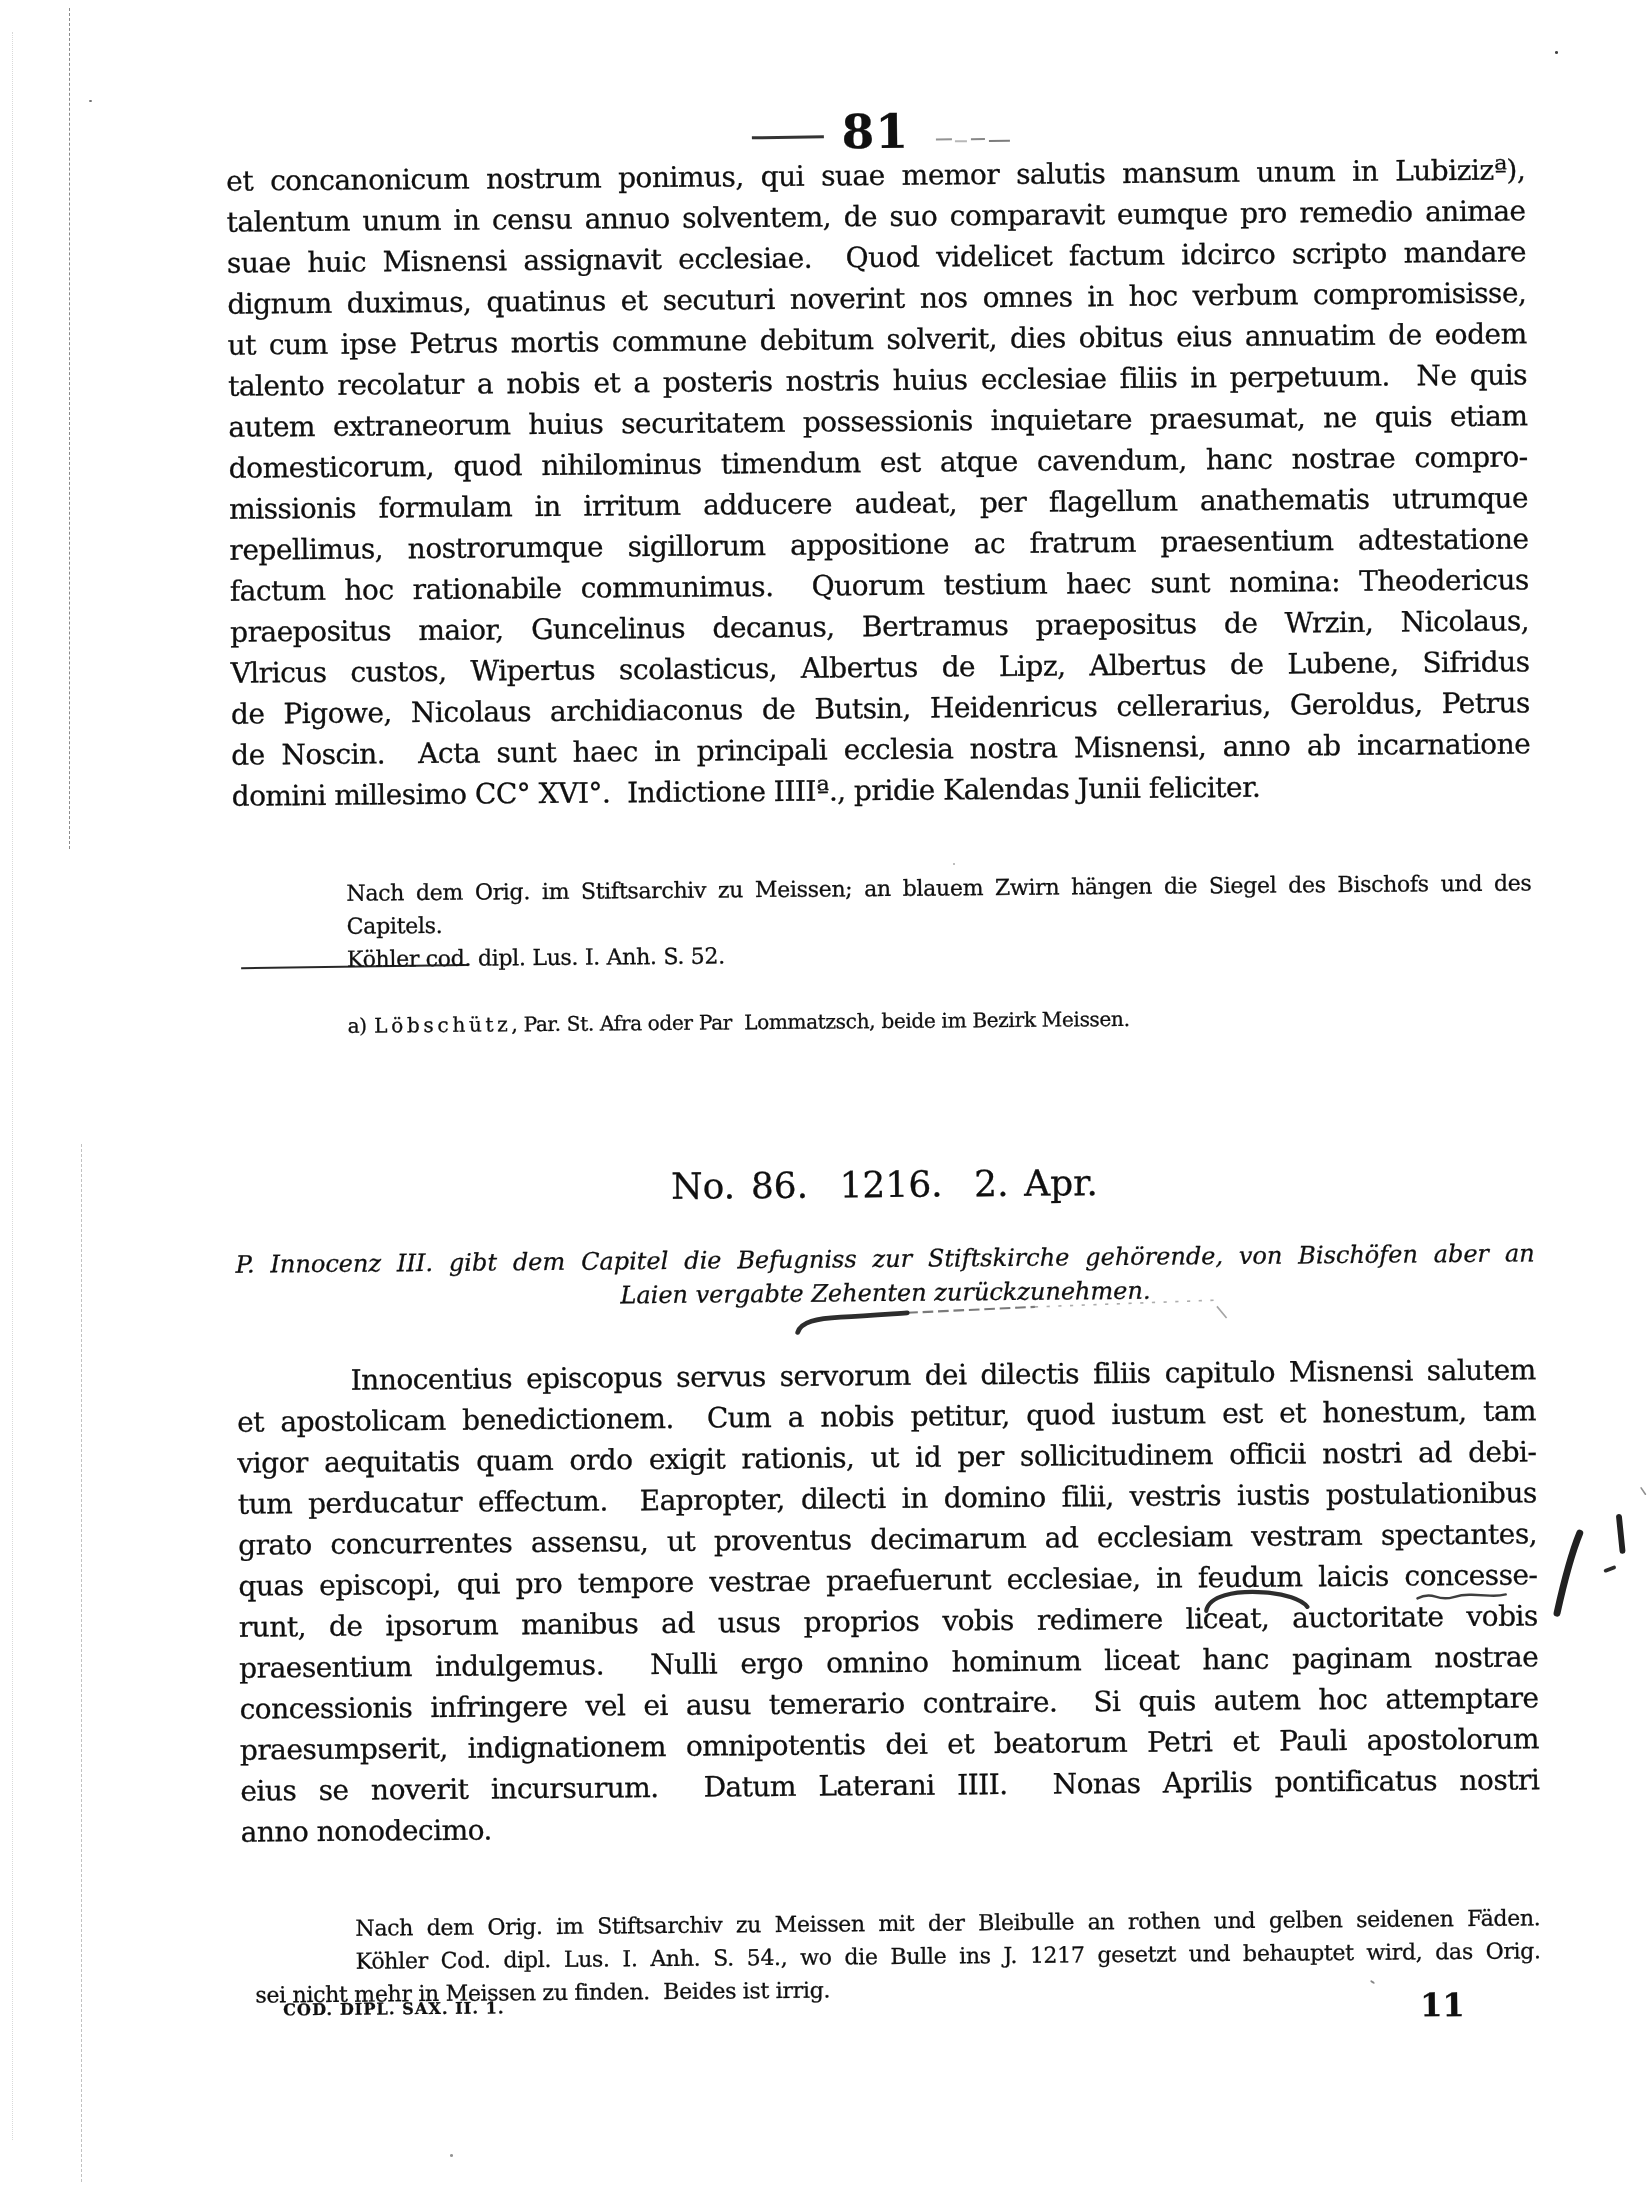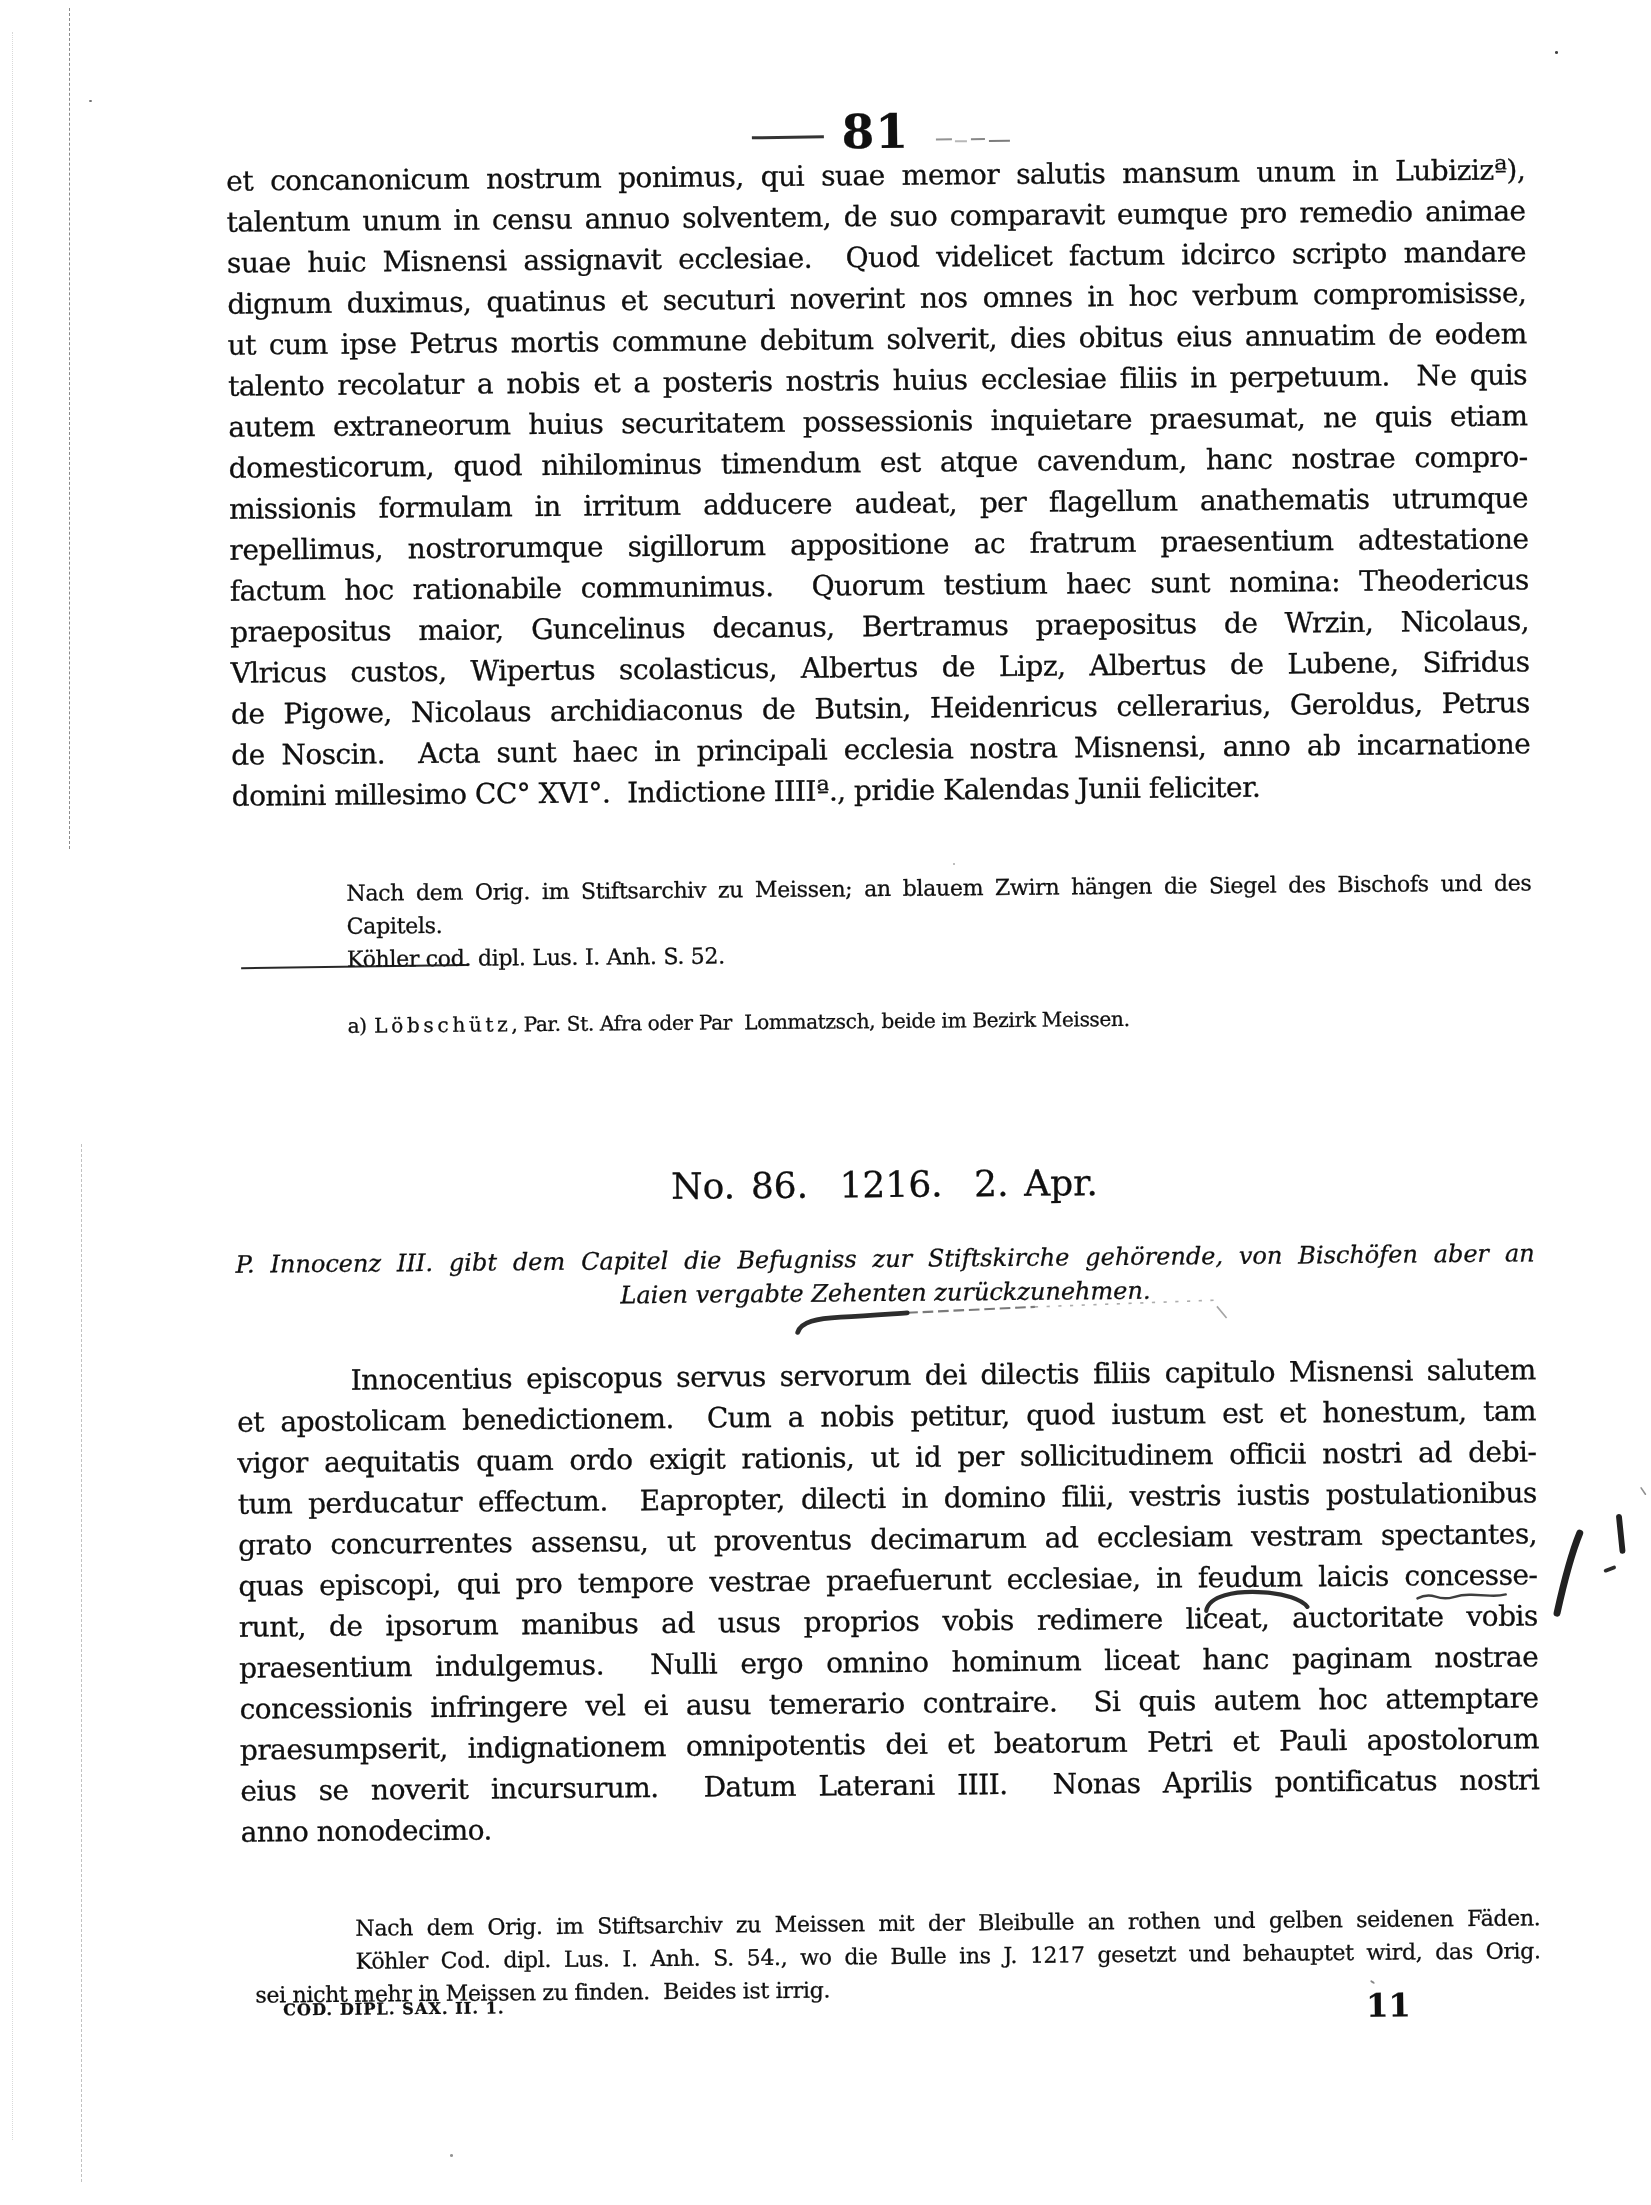--- a/index.html
+++ b/index.html
@@ -39,21 +39,21 @@
   .fn-place { letter-spacing:3.7px; }
 
   .doc-heading { top:1164px; text-align:center; font-size:36px; word-spacing:4.3px; }
 
   .regest { top:1242px; font-style:italic; font-size:24px; line-height:34px; }
   .regest-l1 { text-align:justify; text-align-last:justify; }
   .regest-l2 { text-align:center; }
 
   .footer-sigla { position:absolute; left:41px; top:1995px; font-size:16px;
                   font-weight:bold; letter-spacing:1.1px; }
-  .sheet-no { position:absolute; left:1124px; top:1991px; font-size:32px; font-weight:bold; }
+  .sheet-no { position:absolute; left:1178px; top:1991px; font-size:32px; font-weight:bold; }
 
   .pencil-svg { position:absolute; left:-234px; top:0; width:1652px; height:2205px; pointer-events:none; }
 
   
   .edge-line { position:absolute; width:0; }
   .edge-a { left:69px; top:8px;  height:841px; border-left:1.6px dashed #2a2a2a; opacity:.55; }
   .edge-b { left:81px; top:1144px; height:1038px; border-left:1.1px dashed #3a3a3a; opacity:.3; }
   .edge-c { left:11.7px;  top:32px;  height:2108px; border-left:1.1px dotted #555;     opacity:.22; }
   .speck { position:absolute; background:#101010; border-radius:50%; }
 </style>

